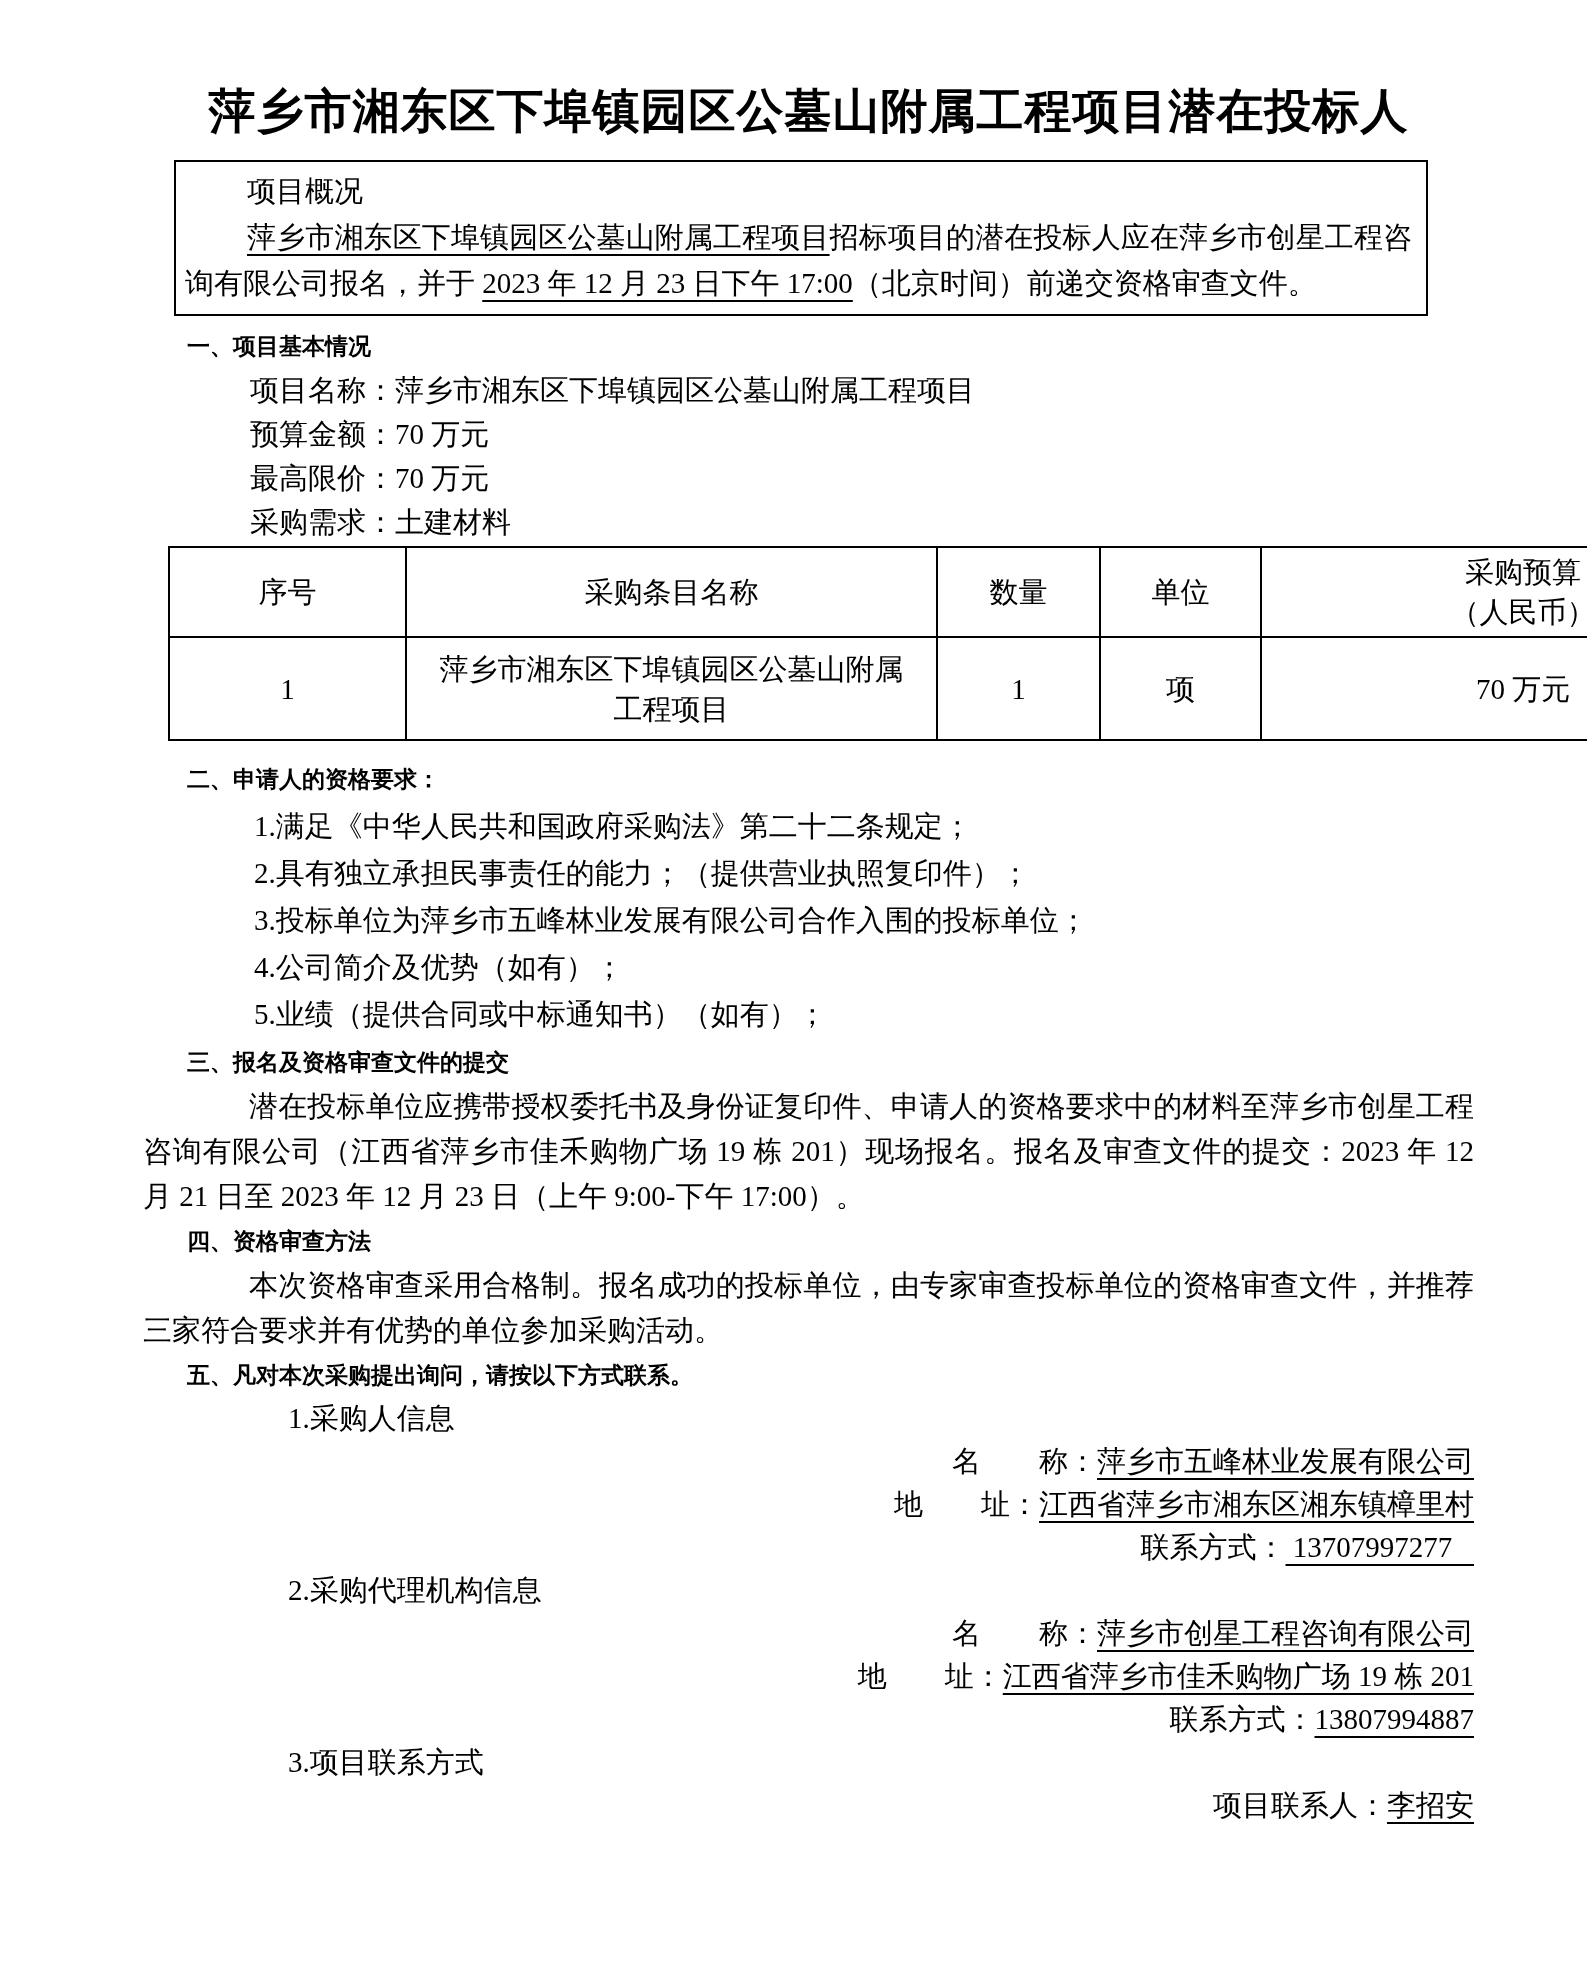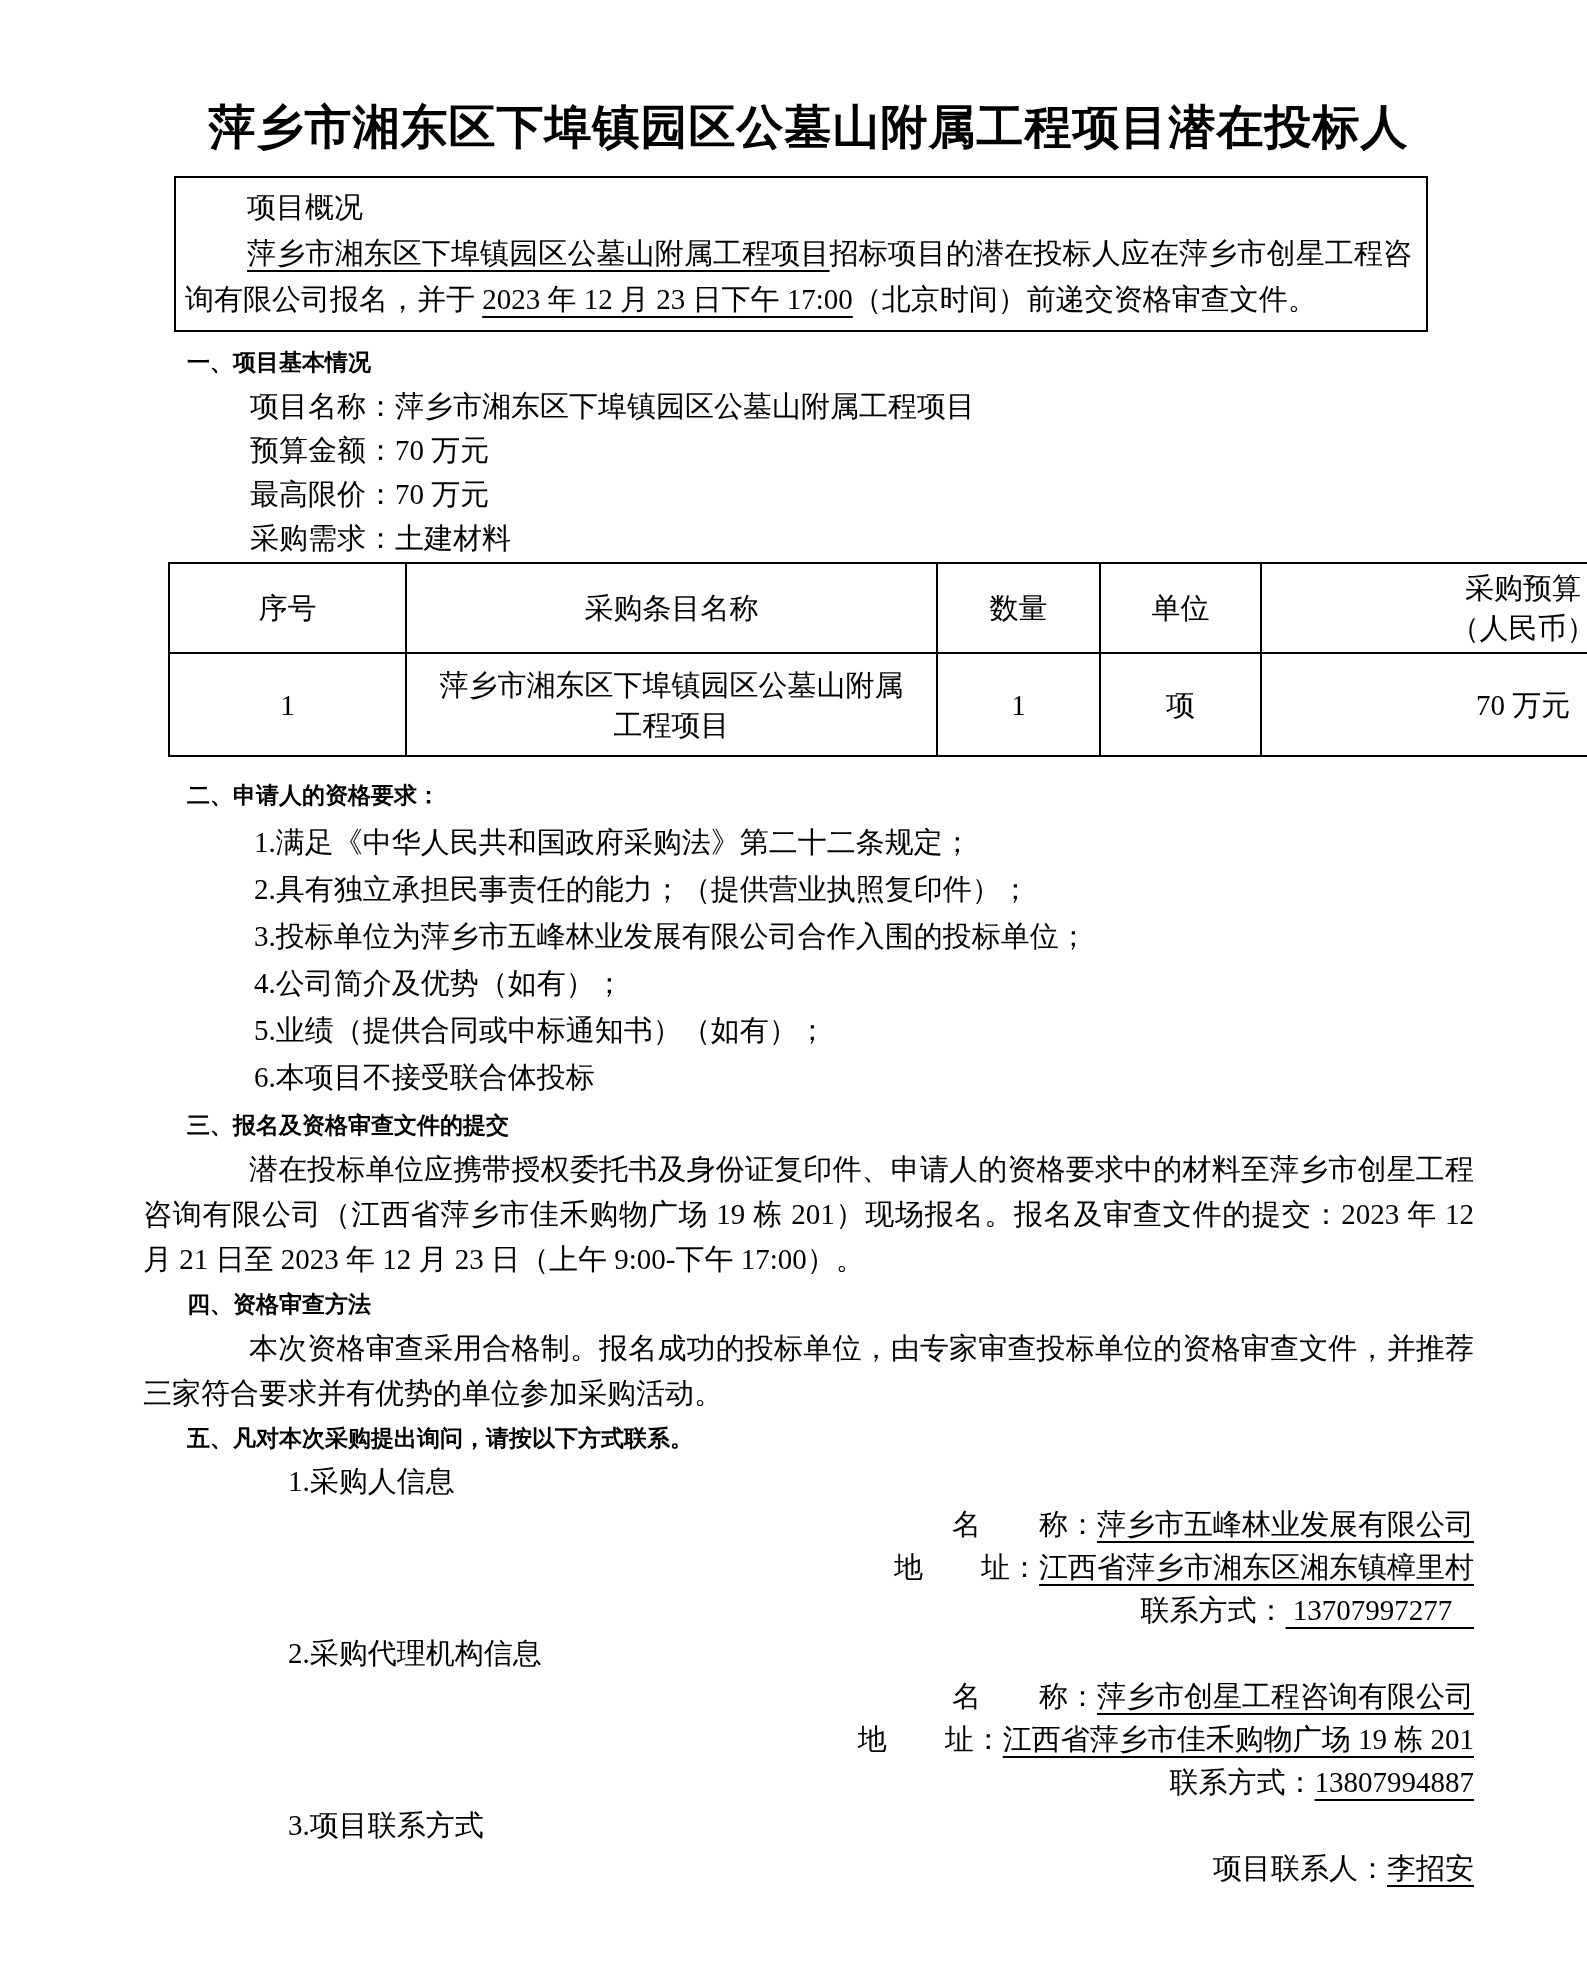--- a/index.html
+++ b/index.html
@@ -9,21 +9,21 @@
     height: 1988px;
     box-sizing: border-box;
     background: #ffffff;
     color: #000000;
     font-family: "Liberation Serif", "DejaVu Serif", serif;
     font-size: 29px;
     padding: 84px 113px 30px 143px;
     overflow: hidden;
   }
   h1.doc-title {
-    margin: 16px;
+    margin: 0;
     font-size: 47px;
     line-height: 54px;
     font-weight: bold;
     text-align: center;
     letter-spacing: 1px;
   }
   .overview-box {
     margin: 22px 46px 0 31px;
     border: 2px solid #000;
     padding: 6px 14px 8px 9px;
@@ -117,21 +117,20 @@
       </tr>
     </tbody>
   </table>
 
   <h2 class="sec-heading mt">二、申请人的资格要求：</h2>
   <p class="num-item">1.满足《中华人民共和国政府采购法》第二十二条规定；</p>
   <p class="num-item">2.具有独立承担民事责任的能力；（提供营业执照复印件）；</p>
   <p class="num-item">3.投标单位为萍乡市五峰林业发展有限公司合作入围的投标单位；</p>
   <p class="num-item">4.公司简介及优势（如有）；</p>
   <p class="num-item">5.业绩（提供合同或中标通知书）（如有）；</p>
-  <p class="num-item">6.本项目不接受联合体投标</p>
 
   <h2 class="sec-heading">三、报名及资格审查文件的提交</h2>
   <p class="flow-para">潜在投标单位应携带授权委托书及身份证复印件、申请人的资格要求中的材料至萍乡市创星工程咨询有限公司（江西省萍乡市佳禾购物广场 19 栋 201）现场报名。报名及审查文件的提交：2023 年 12 月 21 日至 2023 年 12 月 23 日（上午 9:00-下午 17:00）。</p>
 
   <h2 class="sec-heading">四、资格审查方法</h2>
   <p class="flow-para">本次资格审查采用合格制。报名成功的投标单位，由专家审查投标单位的资格审查文件，并推荐三家符合要求并有优势的单位参加采购活动。</p>
 
   <h2 class="sec-heading">五、凡对本次采购提出询问，请按以下方式联系。</h2>
 
   <p class="sub-line">1.采购人信息</p>

